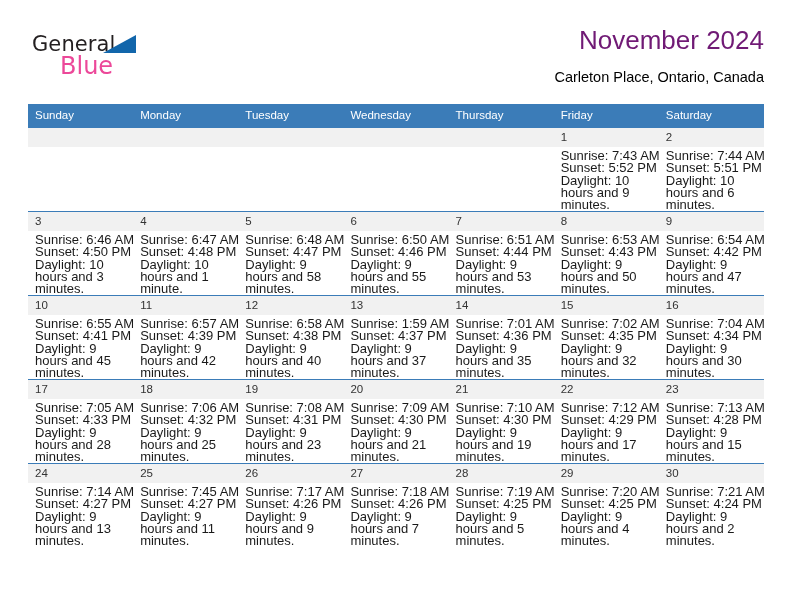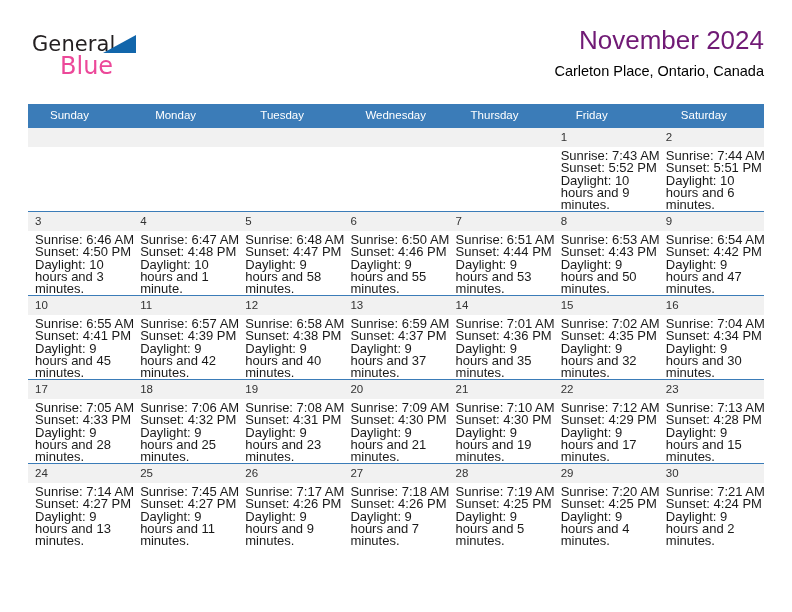--- a/index.html
+++ b/index.html
@@ -72,21 +72,21 @@
     text-align: right;
   }
   .cal-title {
     font-size: 26px;
     font-weight: 400;
     color: #701a75;
     line-height: 32px;
     font-family: "Liberation Sans", sans-serif;
   }
   .cal-subtitle {
-    margin-top: 6px;
+    margin-top: 12px;
     font-size: 14.5px;
     font-weight: 400;
     color: #000;
     line-height: 18px;
     font-family: "Liberation Sans", sans-serif;
   }
 
   
   .calendar {
     position: absolute;
@@ -95,21 +95,21 @@
     width: 736px;
     border-collapse: collapse;
     table-layout: fixed;
   }
   .calendar th {
     background: #3b7cb8;
     color: #ffffff;
     font-size: 11.5px;
     font-weight: 400;
     text-align: left;
-    padding: 5px 0 5px 22px;
+    padding: 5px 0 5px 7px;
     height: 11px;
     line-height: 13px;
     border: none;
     font-family: "Liberation Sans", sans-serif;
   }
   .calendar td {
     width: 105.14px;
     height: 83px;
     vertical-align: top;
     padding: 0;
@@ -322,21 +322,21 @@
                 <div>Sunrise: 6:58 AM</div>
                 <div>Sunset: 4:38 PM</div>
                 <div class="wrap2">Daylight: 9 hours and 40 minutes.</div>
               </div>
             </div>
           </td>
           <td>
             <div class="cell-inner">
               <div class="daynum">13</div>
               <div class="info">
-                <div>Sunrise: 6:59 AM</div>
+                <div>Sunrise: 1:59 AM</div>
                 <div>Sunset: 4:37 PM</div>
                 <div class="wrap2">Daylight: 9 hours and 37 minutes.</div>
               </div>
             </div>
           </td>
           <td>
             <div class="cell-inner">
               <div class="daynum">14</div>
               <div class="info">
                 <div>Sunrise: 7:01 AM</div>

